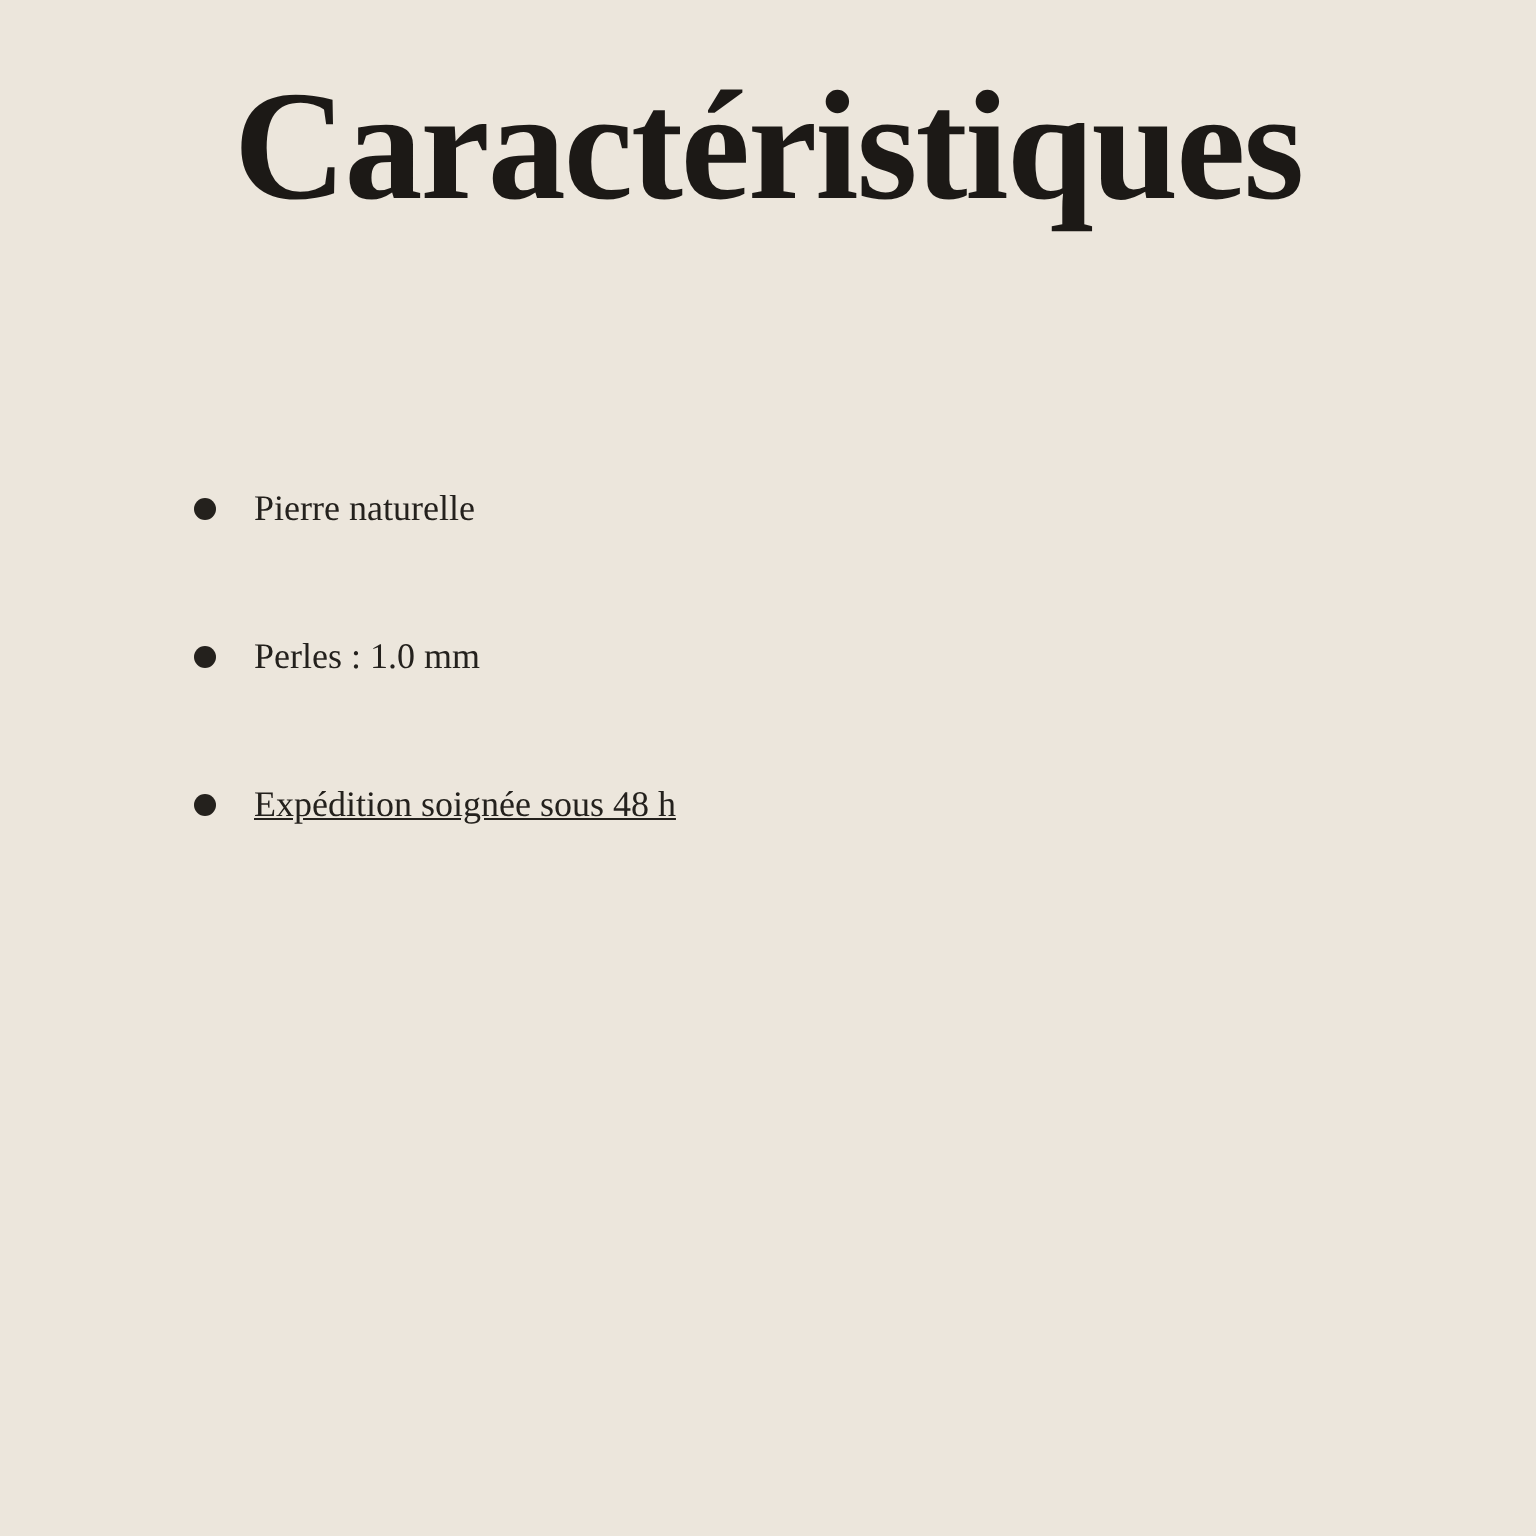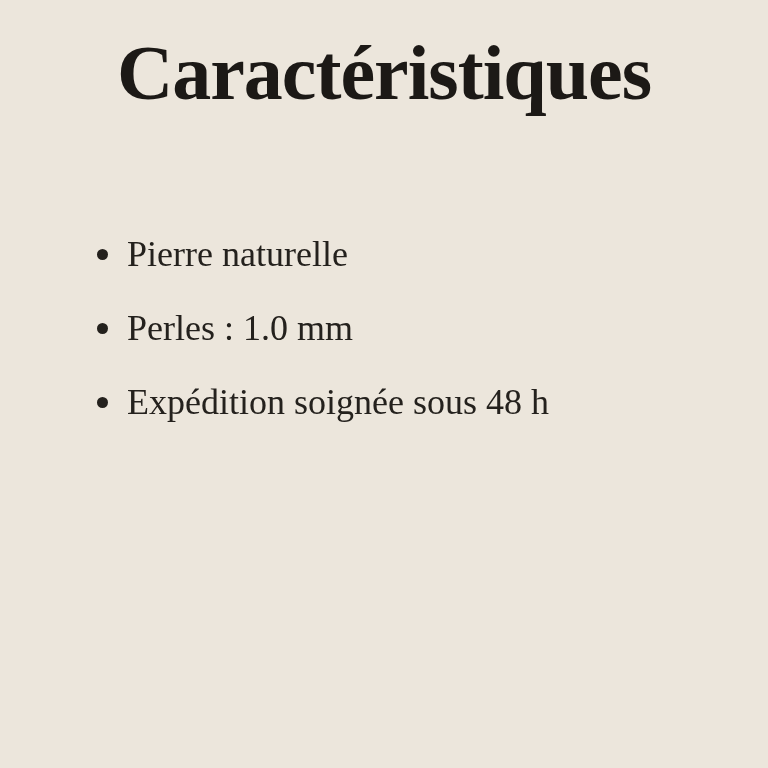--- a/index.html
+++ b/index.html
@@ -34,27 +34,27 @@
     font-family: "Liberation Serif", "DejaVu Serif", serif;
   }
   ul.features {
     list-style: none;
     margin: 118px 82px 0 96px;
     padding: 0;
   }
   ul.features li {
     position: relative;
     padding-left: 31px;
-    font-size: 36px;
+    font-size: 18px;
     line-height: 37px;
     margin-bottom: 37px;
     text-align: justify;
     font-variant-numeric: oldstyle-nums;
   }
-  ul.features li:last-child { margin-bottom: 16px; }
+  ul.features li:last-child { margin-bottom: 16px; text-decoration: underline; }
   .dot {
     position: absolute;
     left: 1px;
     top: 13px;
     width: 11px;
     height: 11px;
     border-radius: 50%;
     background: var(--ink);
   }
 </style>

